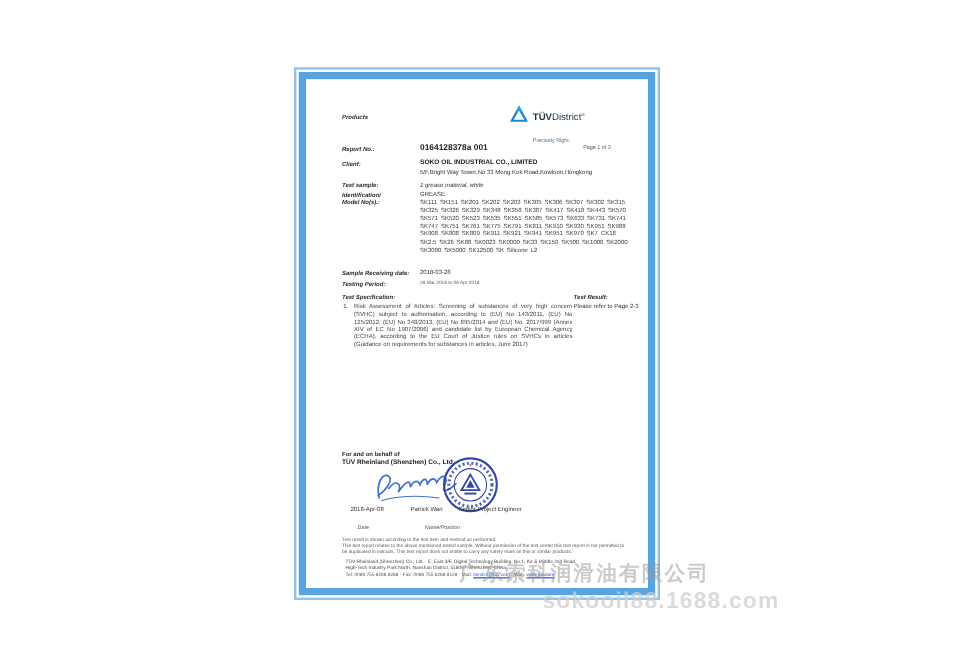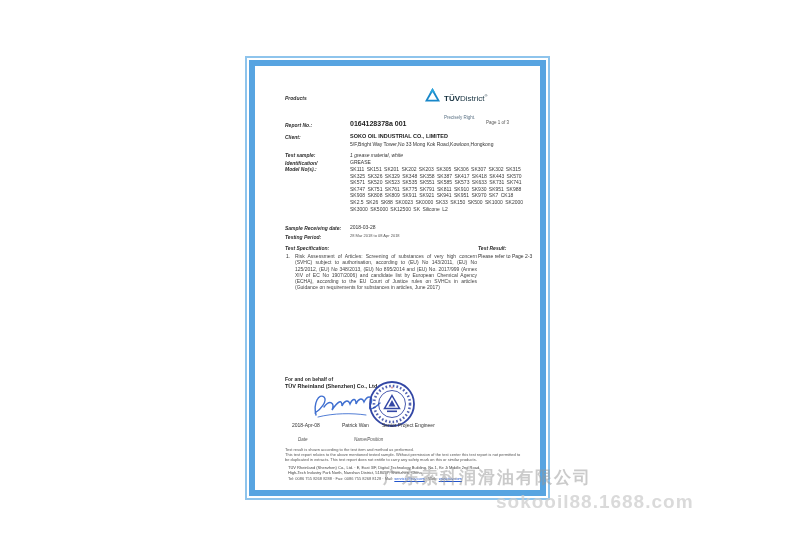--- a/index.html
+++ b/index.html
@@ -27,21 +27,21 @@
   .logo-text b{font-weight:bold;}
   .tagline{font-size:4.5px;color:#5a7184;}
   .page-ind{font-size:4.5px;color:#555;}
   .link{color:#2255cc;text-decoration:underline;cursor:pointer;}
   .wm-cn{
     font-size:17px;color:rgba(150,150,150,0.5);letter-spacing:2px;font-weight:bold;
     white-space:nowrap;z-index:30;
   }
   .wm-url{
     font-size:19px;color:rgba(205,205,205,0.75);letter-spacing:1px;font-weight:bold;
-    white-space:nowrap;z-index:30;margin-left:44px;
+    white-space:nowrap;z-index:30;
   }
   .sig-caption{font-size:5px;color:#333;}
   .sig-sub{font-size:4.5px;font-style:italic;color:#555;}
 </style>
 </head>
 <body>
 
 <div class="cert-outer">
   <div class="cert-frame">
     <div class="cert-content">

